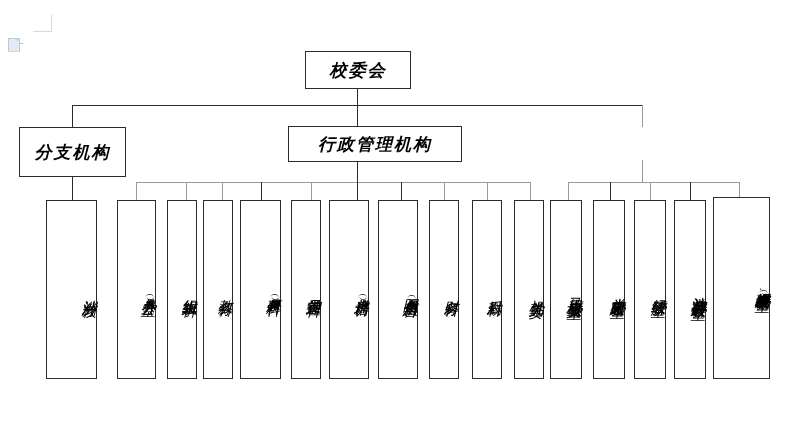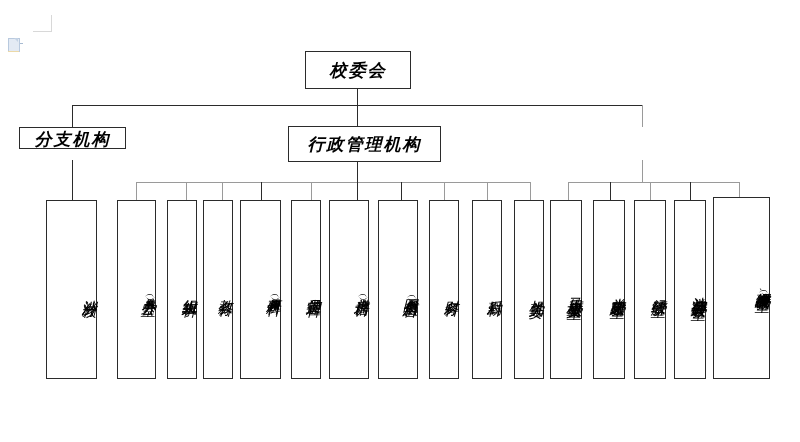--- a/index.html
+++ b/index.html
@@ -162,25 +162,25 @@
   </div>
 
   <div class="ln v" style="left:357px; top:73px; width:1px; height:16px;"></div>
 
   <div class="ln h" style="left:72px; top:89px; width:570px; height:1px;"></div>
 
   <div class="ln v" style="left:72px; top:89px; width:1px; height:22px;"></div>
   <div class="ln v" style="left:357px; top:89px; width:1px; height:22px;"></div>
   <div class="ln v soft" style="left:642px; top:89px; width:1px; height:22px;"></div>
 
-  <div class="box box-h" style="left:19px; top:111px; width:107px; height:22px;align-items:flex-end;">
+  <div class="box box-h" style="left:19px; top:111px; width:107px; height:50px;">
     <span class="label">分支机构</span>
   </div>
 
-  <div class="box box-h" style="left:288px; top:110px; width:153px; height:36px;">
+  <div class="box box-h" style="left:288px; top:110px; width:174px; height:36px;">
     <span class="label">行政管理机构</span>
   </div>
 
 
   <div class="ln v" style="left:72px; top:144px; width:1px; height:40px;"></div>
 
   <div class="box box-v" style="left:46px; top:184px; width:51px; height:179px;">
     <div class="vwrap">
       <span class="main">沙洲分校</span>
     </div>

